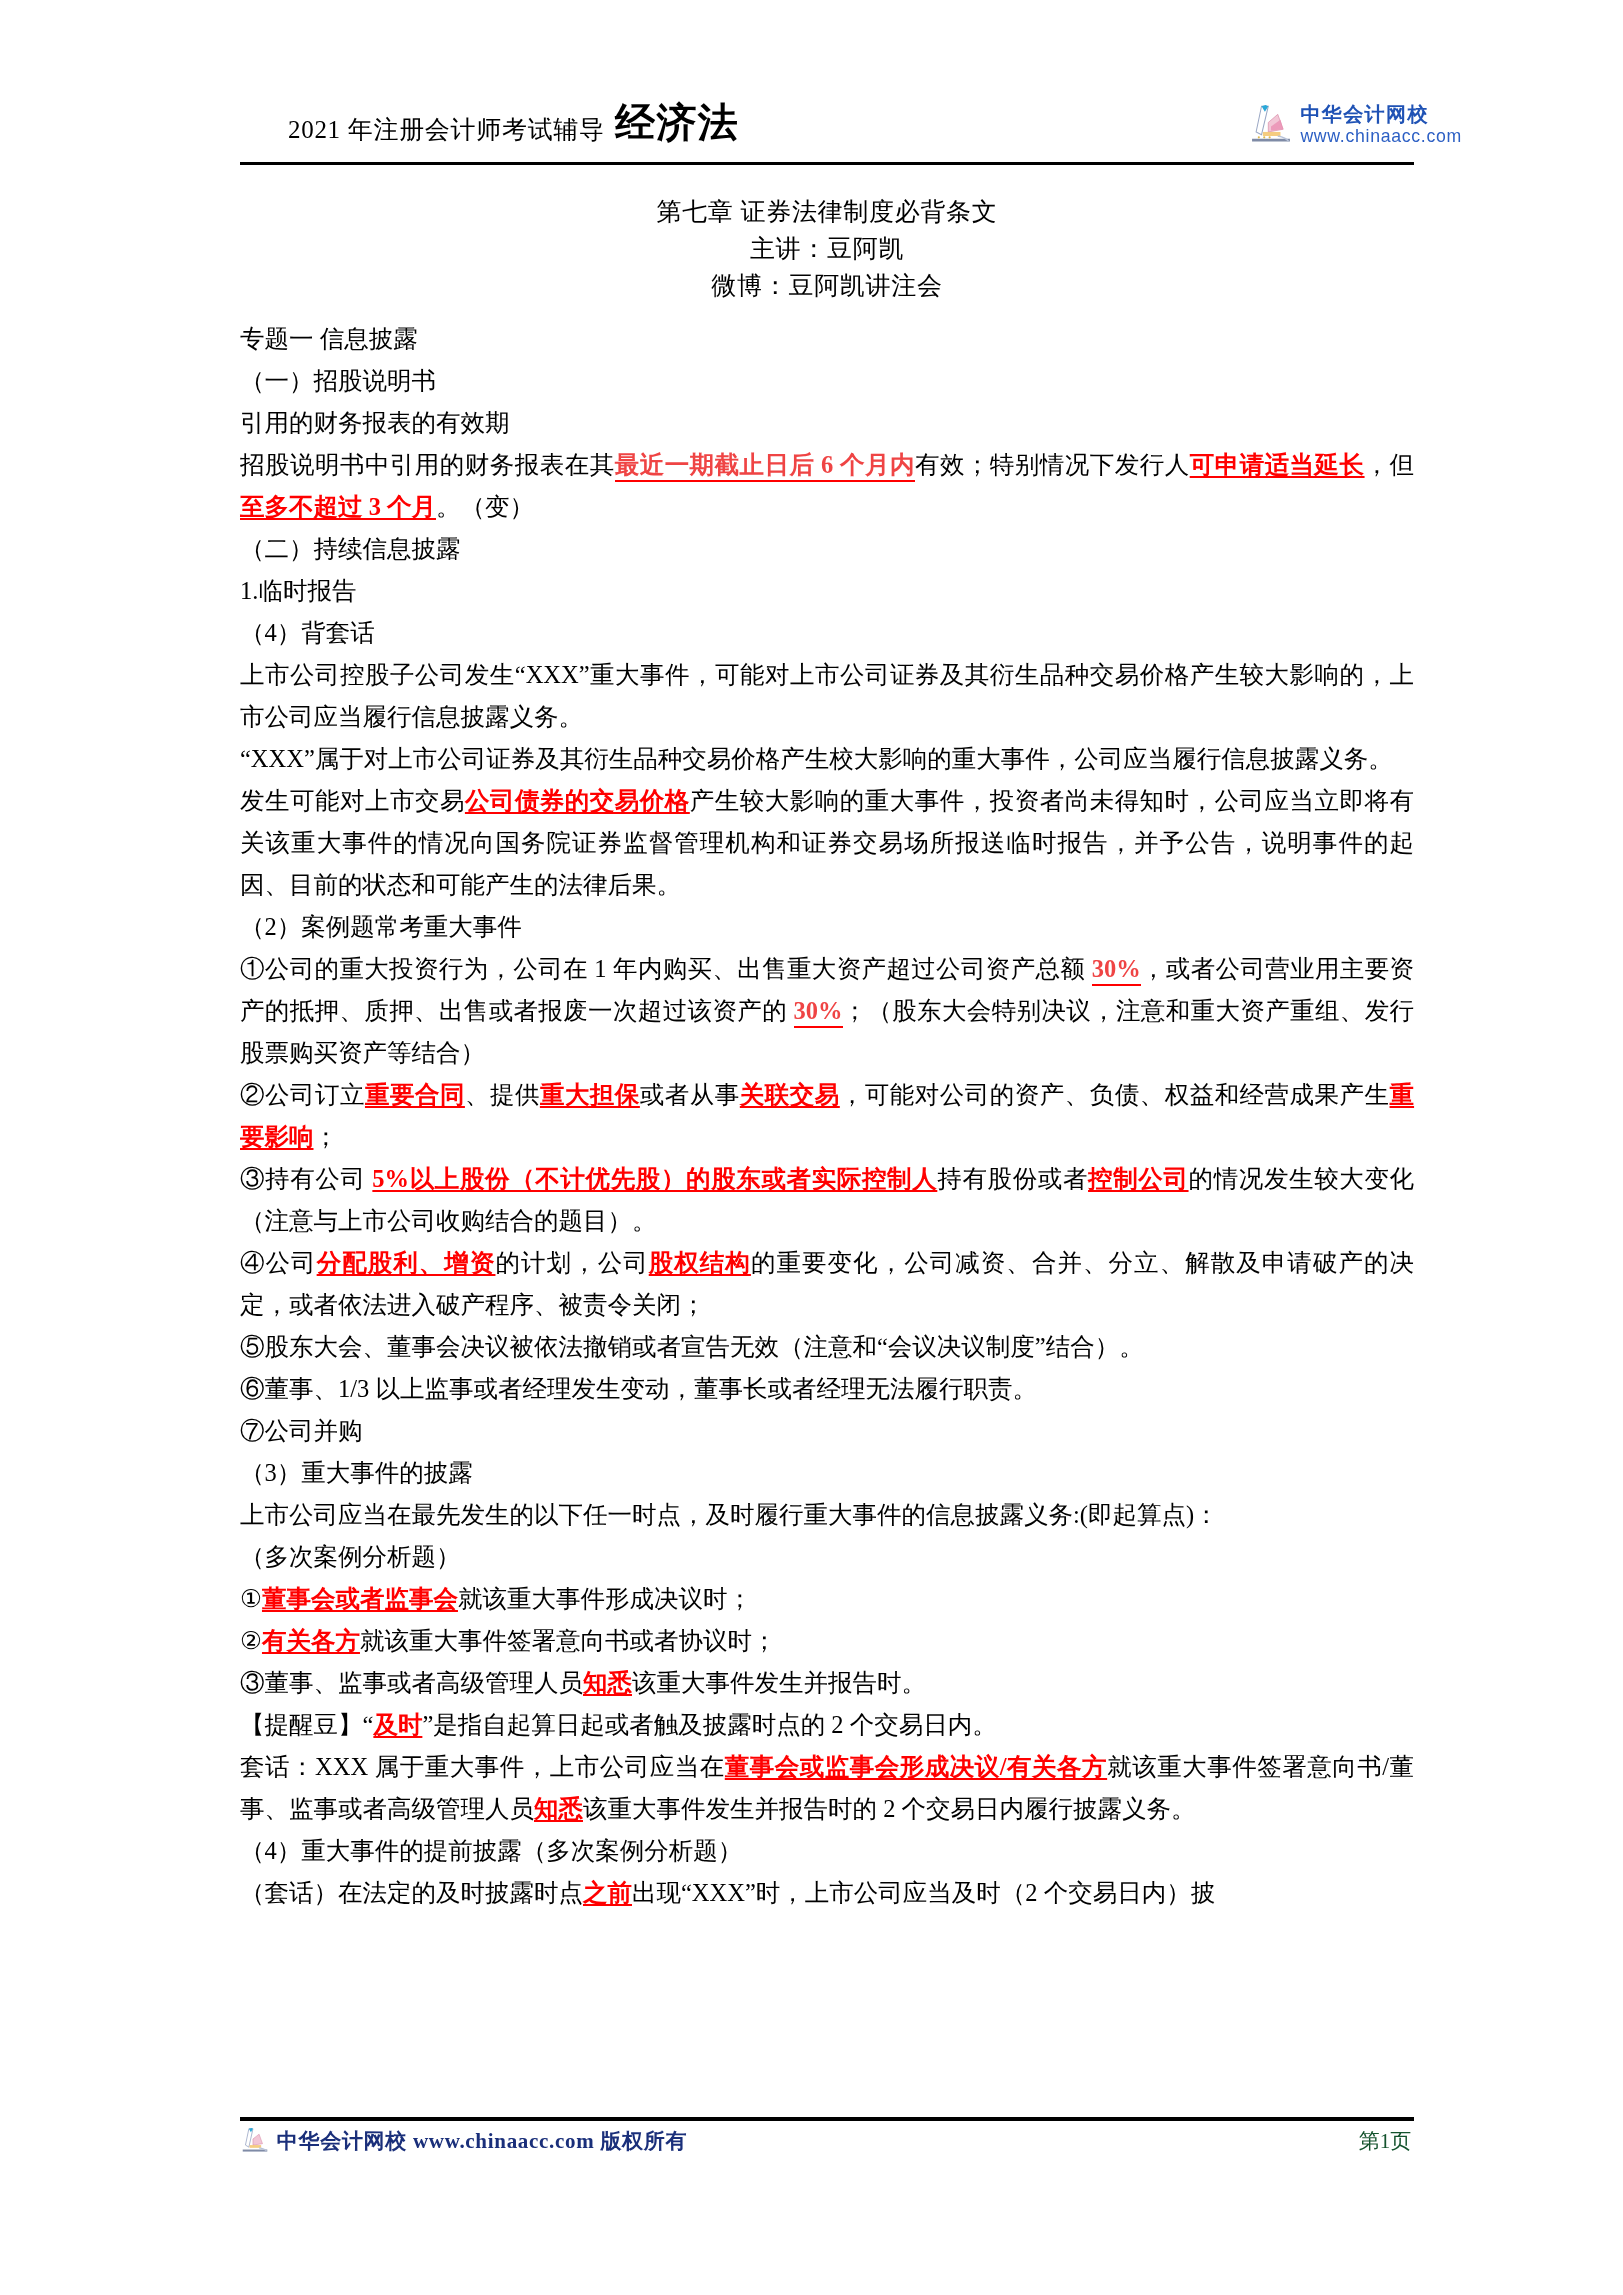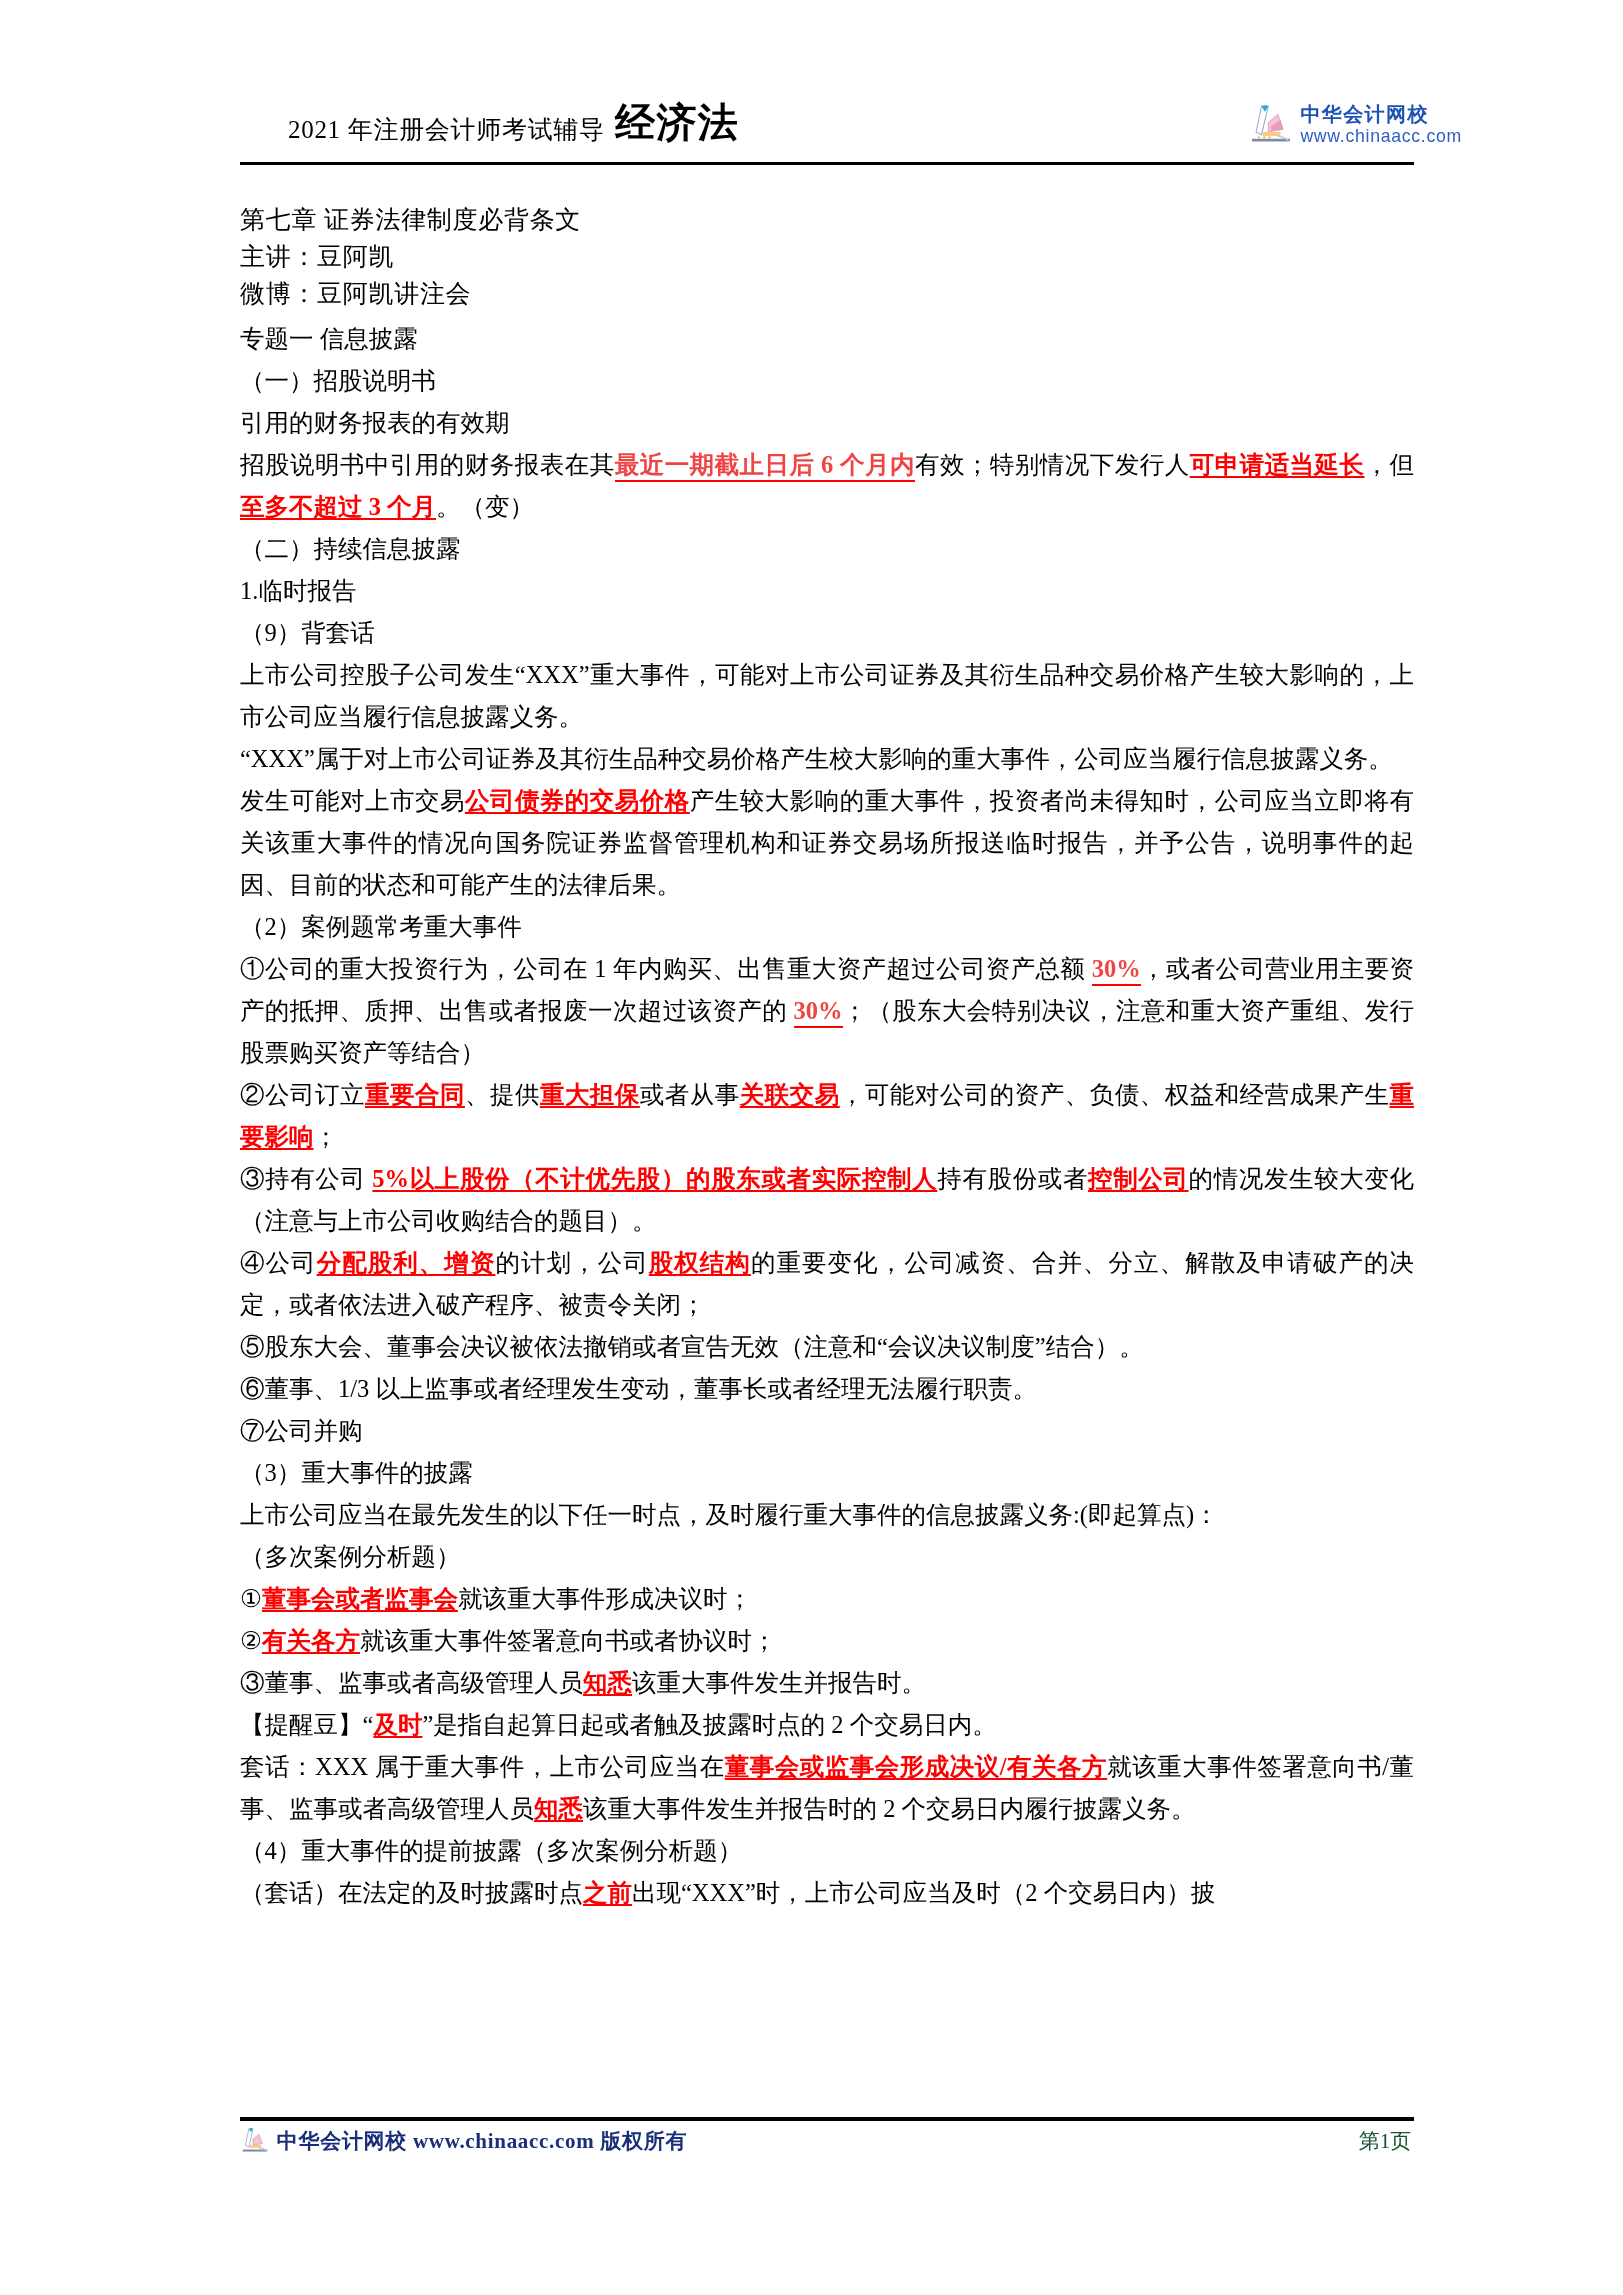--- a/index.html
+++ b/index.html
@@ -93,23 +93,23 @@
     top: 162px;
     width: 1174px;
     height: 0;
     border-top: 3.4px solid #000;
   }
 
   
   .titles {
     position: absolute;
     left: 240px;
-    top: 201px;
-    width: 1174px;
-    text-align: left;
+    top: 193px;
+    width: 1174px;
+    text-align: center;
   }
   .titles .tline {
     font-size: 25px;
     line-height: 37px;
     color: #000;
     letter-spacing: 0.7px;
   }
 
   
   .body {
@@ -228,21 +228,21 @@
     <div class="tline">微博：豆阿凯讲注会</div>
   </div>
 
   <div class="body" id="body-root">
       <p><span>专题一 信息披露</span></p>
       <p class="ind"><span>（一）招股说明书</span></p>
       <p><span>引用的财务报表的有效期</span></p>
       <p><span>招股说明书中引用的财务报表在其</span><span class="r2">最近一期截止日后 6 个月内</span><span>有效；特别情况下发行人</span><span class="r">可申请适当延长</span><span>，但</span><span class="r">至多不超过 3 个月</span><span>。（变）</span></p>
       <p class="ind"><span>（二）持续信息披露</span></p>
       <p><span>1.临时报告</span></p>
-      <p class="ind"><span>（9）背套话</span></p>
+      <p class="ind"><span>（4）背套话</span></p>
       <p><span>上市公司控股子公司发生“XXX”重大事件，可能对上市公司证券及其衍生品种交易价格产生较大影响的，上市公司应当履行信息披露义务。</span></p>
       <p><span>“XXX”属于对上市公司证券及其衍生品种交易价格产生校大影响的重大事件，公司应当履行信息披露义务。</span></p>
       <p><span>发生可能对上市交易</span><span class="r">公司债券的交易价格</span><span>产生较大影响的重大事件，投资者尚未得知时，公司应当立即将有关该重大事件的情况向国务院证券监督管理机构和证券交易场所报送临时报告，并予公告，说明事件的起因、目前的状态和可能产生的法律后果。</span></p>
       <p class="ind"><span>（2）案例题常考重大事件</span></p>
       <p><span>①公司的重大投资行为，公司在 1 年内购买、出售重大资产超过公司资产总额 </span><span class="r2">30%</span><span>，或者公司营业用主要资产的抵押、质押、出售或者报废一次超过该资产的 </span><span class="r2">30%</span><span>；（股东大会特别决议，注意和重大资产重组、发行股票购买资产等结合）</span></p>
       <p><span>②公司订立</span><span class="r">重要合同</span><span>、提供</span><span class="r">重大担保</span><span>或者从事</span><span class="r">关联交易</span><span>，可能对公司的资产、负债、权益和经营成果产生</span><span class="r">重要影响</span><span>；</span></p>
       <p><span>③持有公司 </span><span class="r">5%以上股份（不计优先股）的股东或者实际控制人</span><span>持有股份或者</span><span class="r">控制公司</span><span>的情况发生较大变化（注意与上市公司收购结合的题目）。</span></p>
       <p><span>④公司</span><span class="r">分配股利、增资</span><span>的计划，公司</span><span class="r">股权结构</span><span>的重要变化，公司减资、合并、分立、解散及申请破产的决定，或者依法进入破产程序、被责令关闭；</span></p>
       <p><span>⑤股东大会、董事会决议被依法撤销或者宣告无效（注意和“会议决议制度”结合）。</span></p>
       <p><span>⑥董事、1/3 以上监事或者经理发生变动，董事长或者经理无法履行职责。</span></p>

